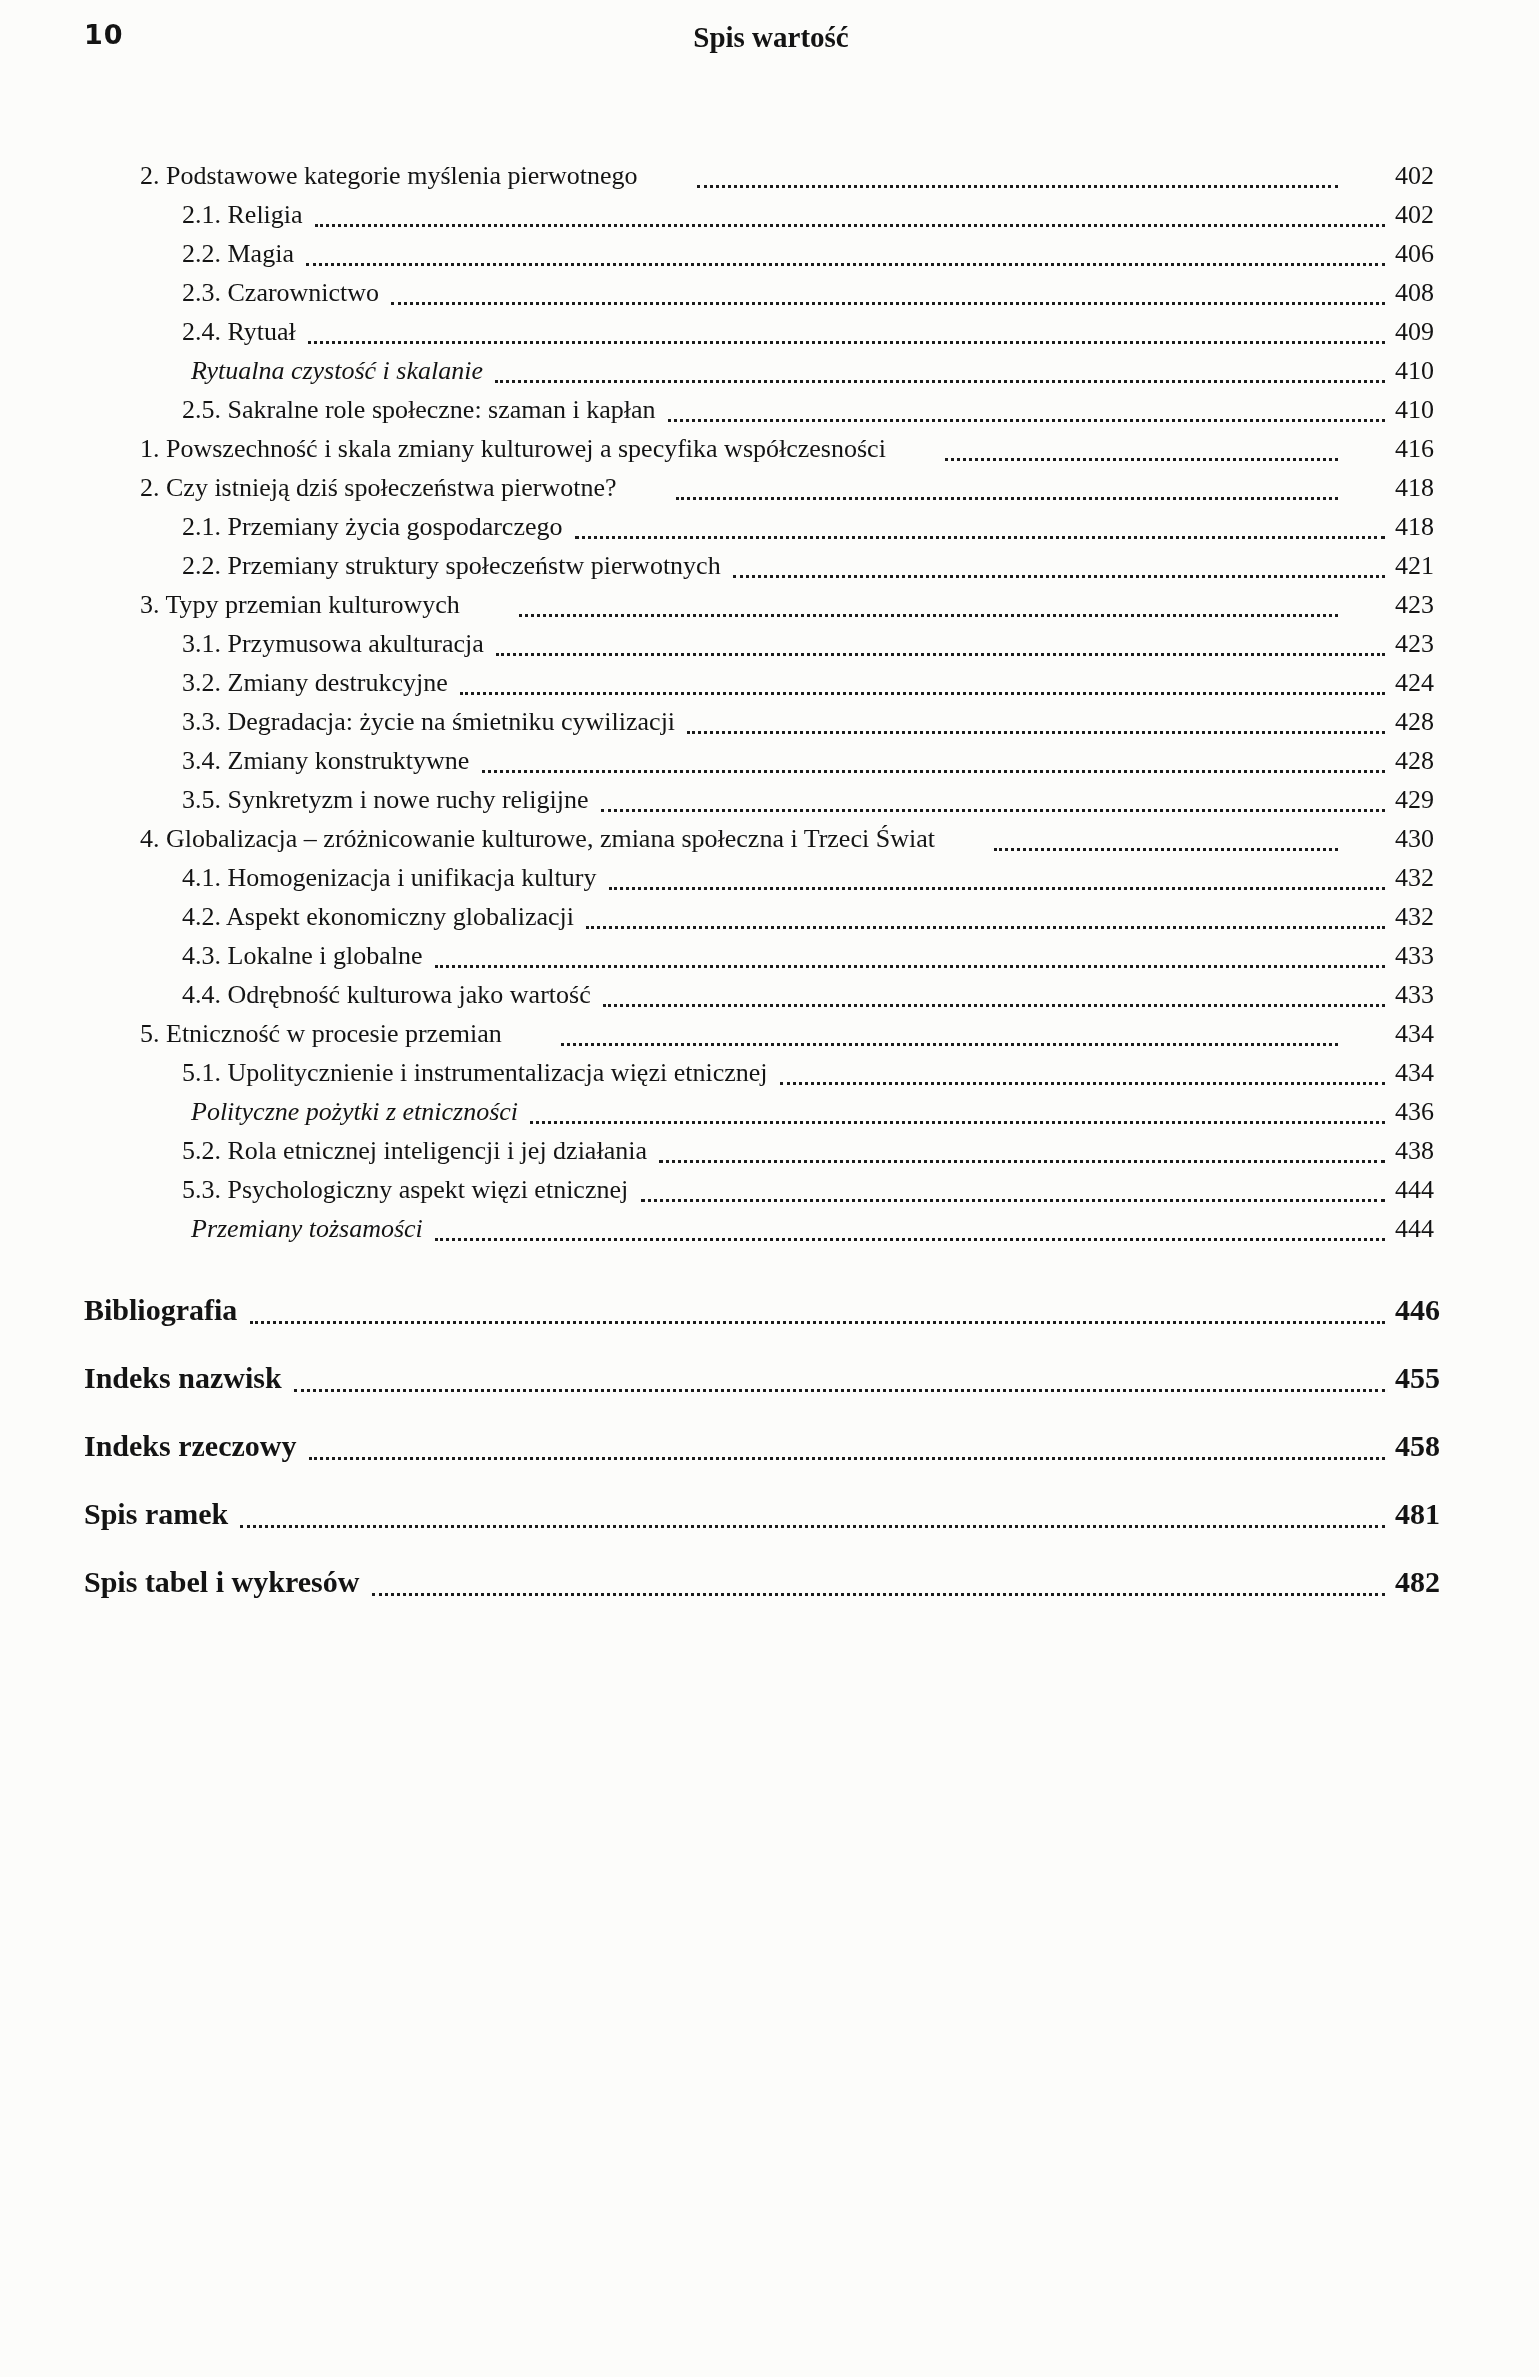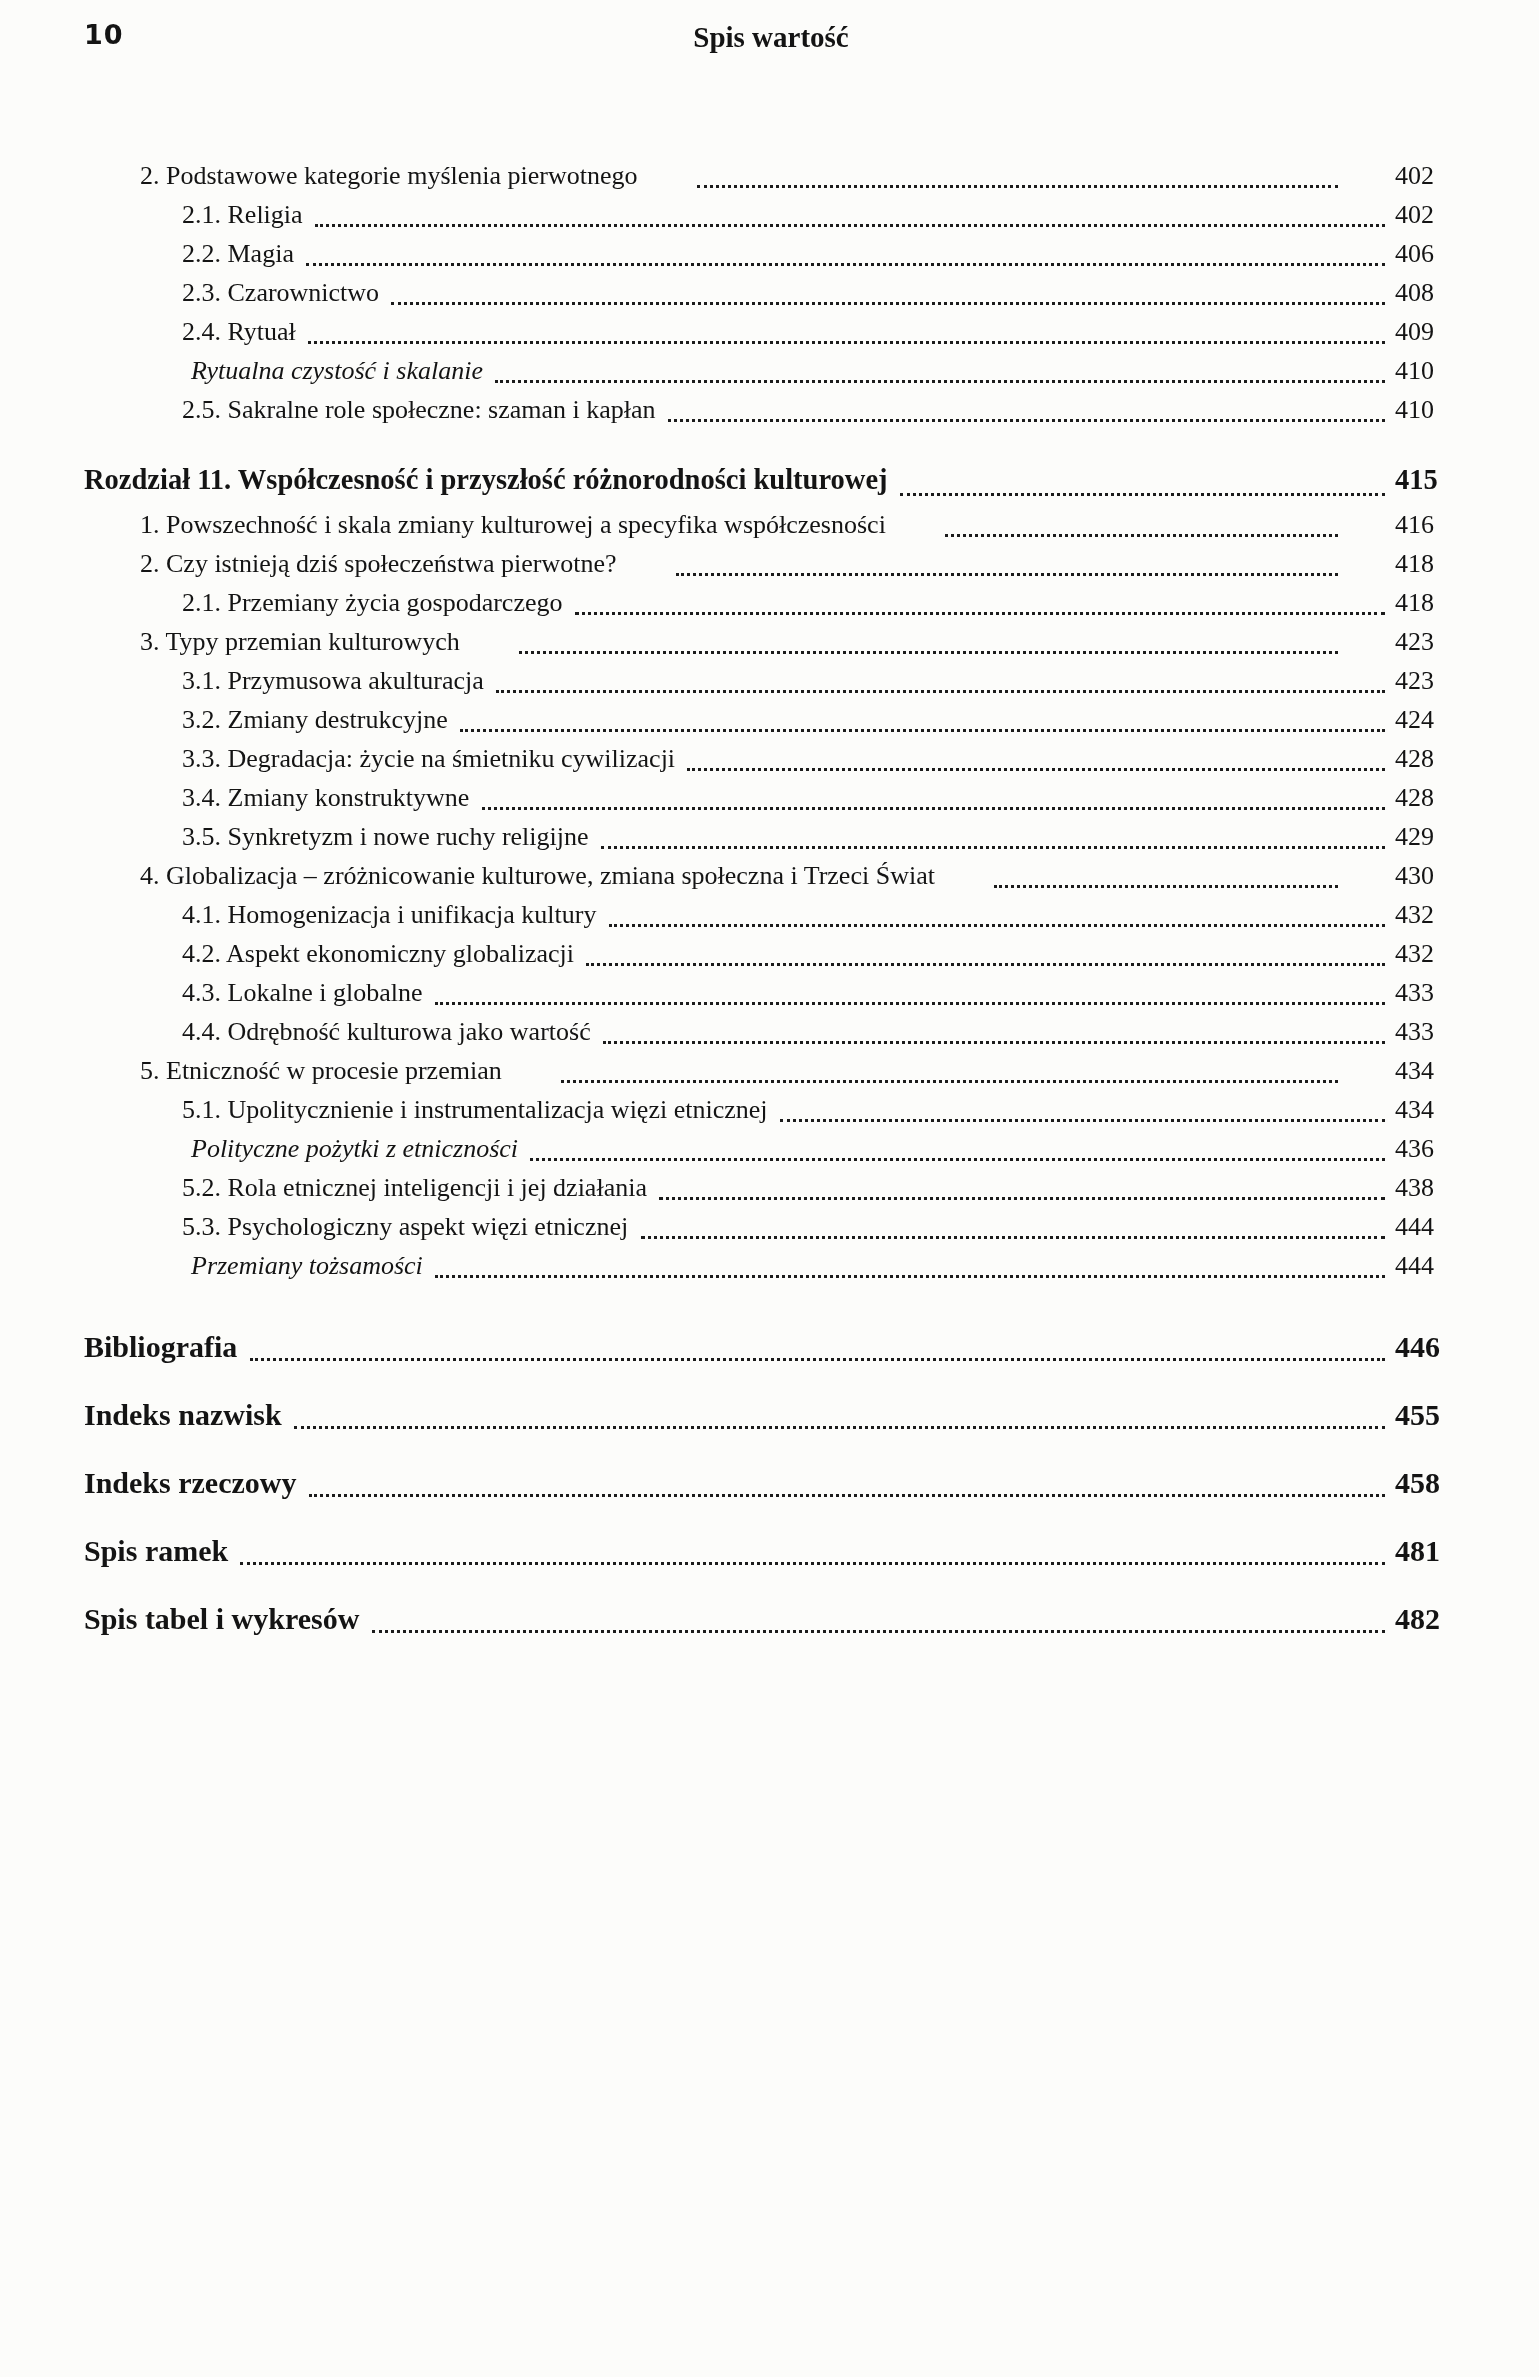--- a/index.html
+++ b/index.html
@@ -103,39 +103,39 @@
           <span class="dots"></span>
           <span class="page">410</span>
         </div>
         <div class="row indent-2">
           <span class="label">2.5. Sakralne role społeczne: szaman i kapłan</span>
           <span class="dots"></span>
           <span class="page">410</span>
         </div>
       </div>
       <div class="group chapter11">
-        <div class="row indent-0 chapter">
-          <span class="label">Rozdział 11. Współczesność i przyszłość różnorodności kulturowej</span>
-          <span class="dots"></span>
-          <span class="page">415</span>
-        </div>
         <div class="row indent-1">
           <span class="label">1. Powszechność i skala zmiany kulturowej a specyfika współczesności</span>
           <span class="dots"></span>
           <span class="page">416</span>
         </div>
         <div class="row indent-1">
           <span class="label">2. Czy istnieją dziś społeczeństwa pierwotne?</span>
           <span class="dots"></span>
           <span class="page">418</span>
         </div>
         <div class="row indent-2">
           <span class="label">2.1. Przemiany życia gospodarczego</span>
           <span class="dots"></span>
           <span class="page">418</span>
+        </div>
+        <div class="row indent-2">
+          <span class="label">2.2. Przemiany struktury społeczeństw pierwotnych</span>
+          <span class="dots"></span>
+          <span class="page">421</span>
         </div>
         <div class="row indent-1">
           <span class="label">3. Typy przemian kulturowych</span>
           <span class="dots"></span>
           <span class="page">423</span>
         </div>
         <div class="row indent-2">
           <span class="label">3.1. Przymusowa akulturacja</span>
           <span class="dots"></span>
           <span class="page">423</span>

